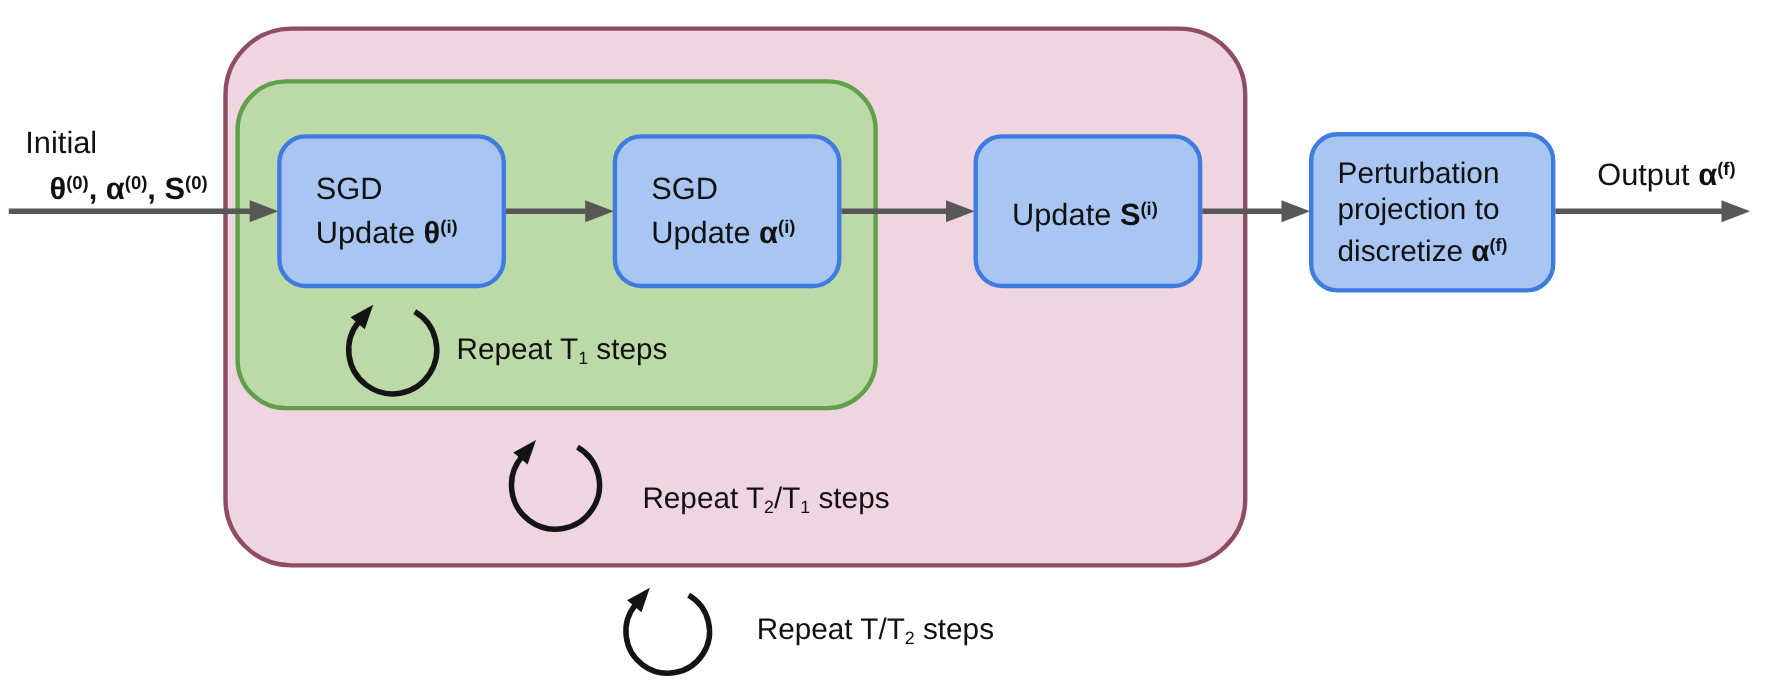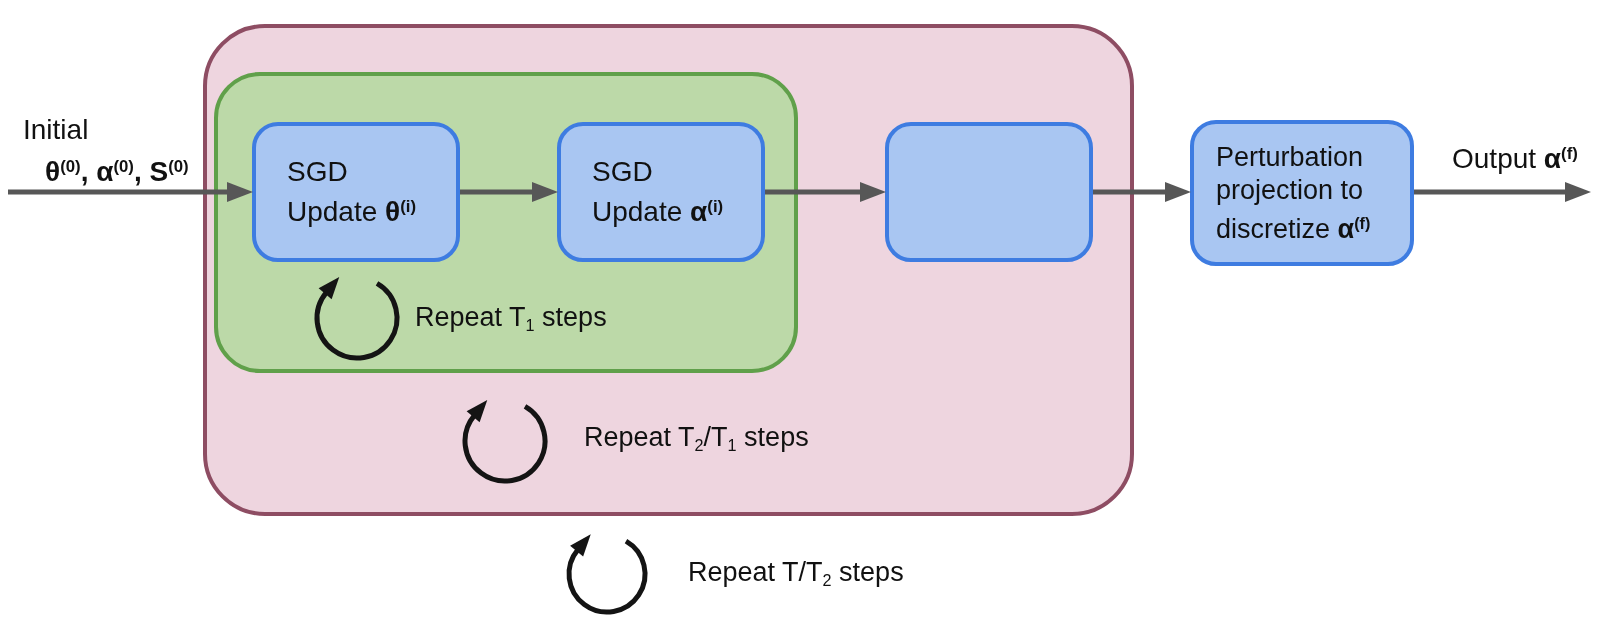--- a/index.html
+++ b/index.html
@@ -44,21 +44,21 @@
   .sub { font-size:0.6em; vertical-align:-0.28em; }
 
   .initial-label { left:17px; top:111px; font-size:28px; line-height:37px; white-space:nowrap; }
   .initial-label .t { padding-left:6px; }
   .initial-label .syms { font-weight:bold;margin-left:28px; }
 
   .output-label { left:1452px; top:143px; font-size:28px; white-space:nowrap; }
 
   .loop-label { position:absolute; font-size:27px; white-space:nowrap; }
   #loop-label-inner  { left:415px; top:302px; }
-  #loop-label-middle { left:584px; top:422px; }
+  #loop-label-middle { left:584px; top:438px; }
   #loop-label-outer  { left:688px; top:557px; }
 
   .arrows-layer { position:absolute; left:0; top:0; width:1608px; height:623px; pointer-events:none; }
   .flow   { stroke:var(--arrow); stroke-width:5; fill:none; }
   .loopar { stroke:var(--loop-arrow); stroke-width:5; fill:none; }
 </style>
 </head>
 <body>
 
 <div class="canvas">
@@ -70,20 +70,21 @@
     <div><span>SGD</span></div>
     <div><span>Update </span><span class="b">θ</span><span class="sup">(i)</span></div>
   </div>
 
   <div class="node" id="node-sgd-alpha">
     <div><span>SGD</span></div>
     <div><span>Update </span><span class="b">α</span><span class="sup">(i)</span></div>
   </div>
 
   <div class="node" id="node-glister">
+    <div><span>Update </span><span class="b">S</span><span class="sup">(i)</span></div>
   </div>
 
   <div class="node" id="node-projection">
     <div><span>Perturbation</span></div>
     <div><span>projection to</span></div>
     <div><span>discretize </span><span class="b">α</span><span class="sup">(f)</span></div>
   </div>
 
   <svg class="arrows-layer" viewBox="0 0 1608 623" xmlns="http://www.w3.org/2000/svg">
     <defs>

